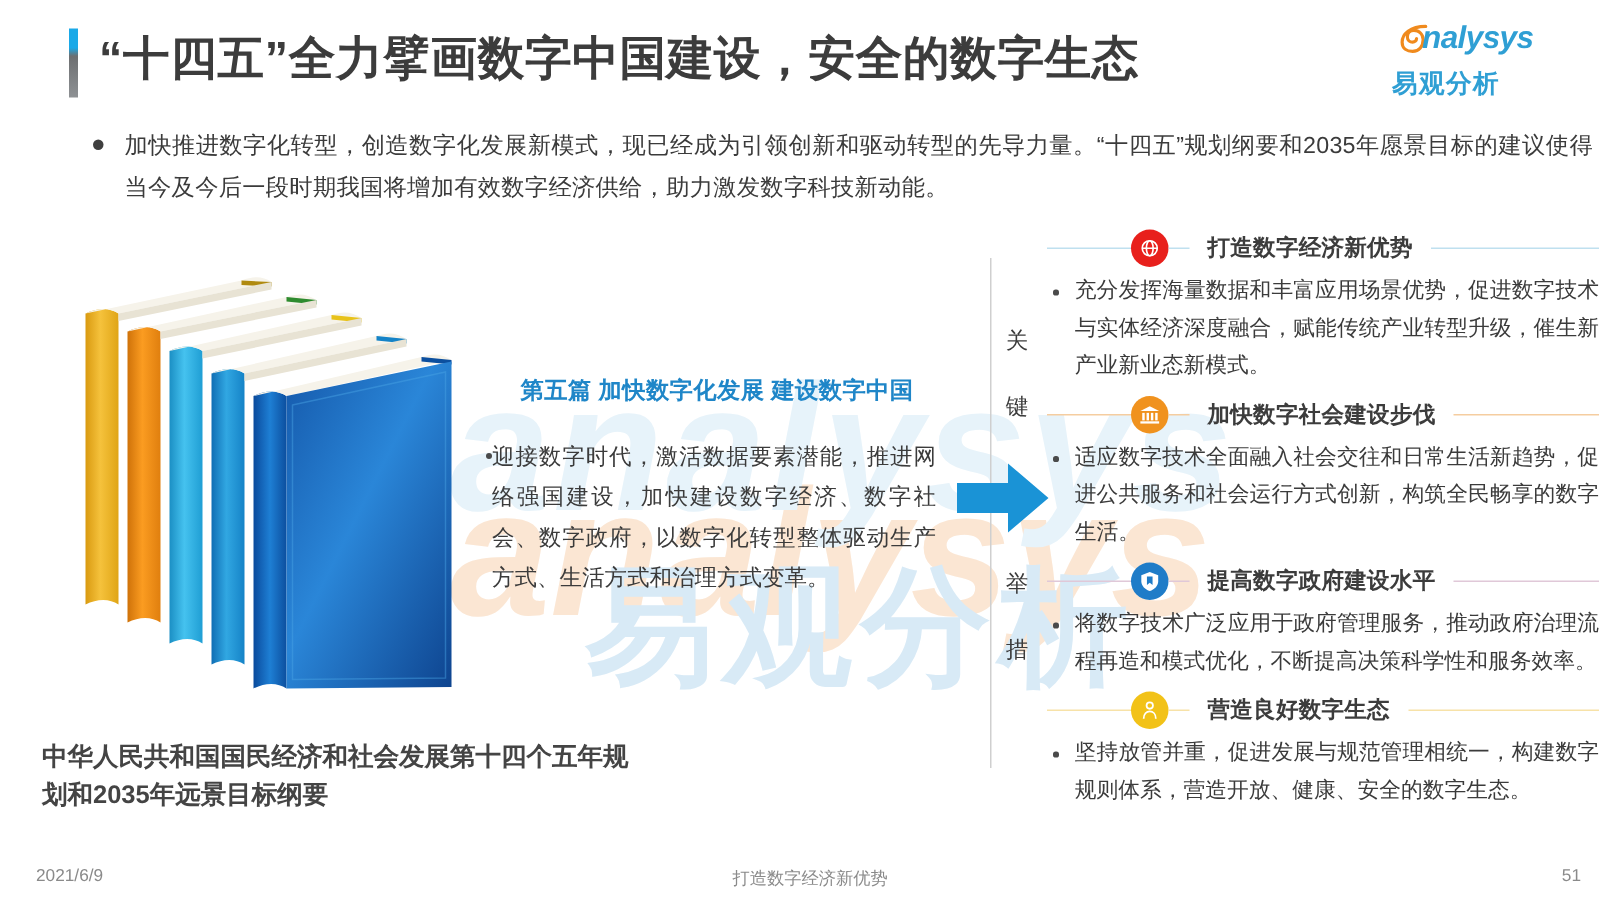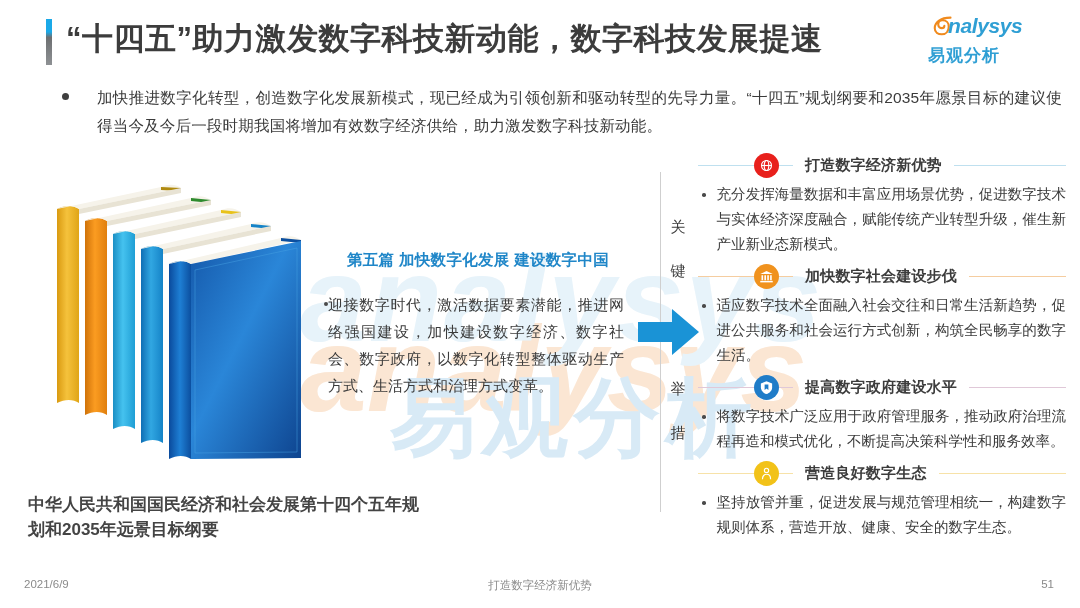--- a/index.html
+++ b/index.html
@@ -60,21 +60,21 @@
     color: #2f9fd4; letter-spacing: -0.4px;
   }
   .logo-cn {
     margin-top: 4px; font-size: 17px; font-weight: 700;
     color: #2f9fd4; letter-spacing: 1px;
   }
 
   
   .lead {
     position: absolute; left: 62px; top: 84px; width: 1000px;
-    display: flex; gap: 28px; z-index: 3;
+    display: flex; gap: 14px; z-index: 3;
   }
   .lead-dot {
     flex: 0 0 auto; margin-top: 9px;
     width: 7px; height: 7px; border-radius: 50%; background: #3f3f3f;
   }
   .lead-text {
     font-size: 15.5px; line-height: 28px; color: #3b3b3b;
     text-align: justify; letter-spacing: 0.2px;
   }
 
@@ -142,21 +142,21 @@
 </head>
 <body>
 
 <div id="slide">
 
   <div class="wm-orange">analysys</div>
   <div class="wm wm-en">analysys</div>
   <div class="wm wm-cn">易观分析</div>
 
   <div class="title-bar"></div>
-  <div class="title">“十四五”助力激发数字科技新动能，数字科技发展提速</div>
+  <div class="title">“十四五”全力擘画数字中国建设，安全的数字生态</div>
 
   <div class="logo">
     <div class="logo-row">
       <svg class="logo-mark" viewBox="0 0 24 24">
         <path d="M20 3 C8 3 2 9 2 15 C2 20 6 22 10 22 C15 22 18 18 18 13 C18 9 15 6 11 6 C8 6 6 8 6 11 C6 13.5 8 15 10 15 C11.6 15 13 13.8 13 12.2" fill="none" stroke="#f08a1d" stroke-width="2.4" stroke-linecap="round"></path>
       </svg>
       <span class="logo-en">nalysys</span>
     </div>
     <div class="logo-cn">易观分析</div>
   </div>

